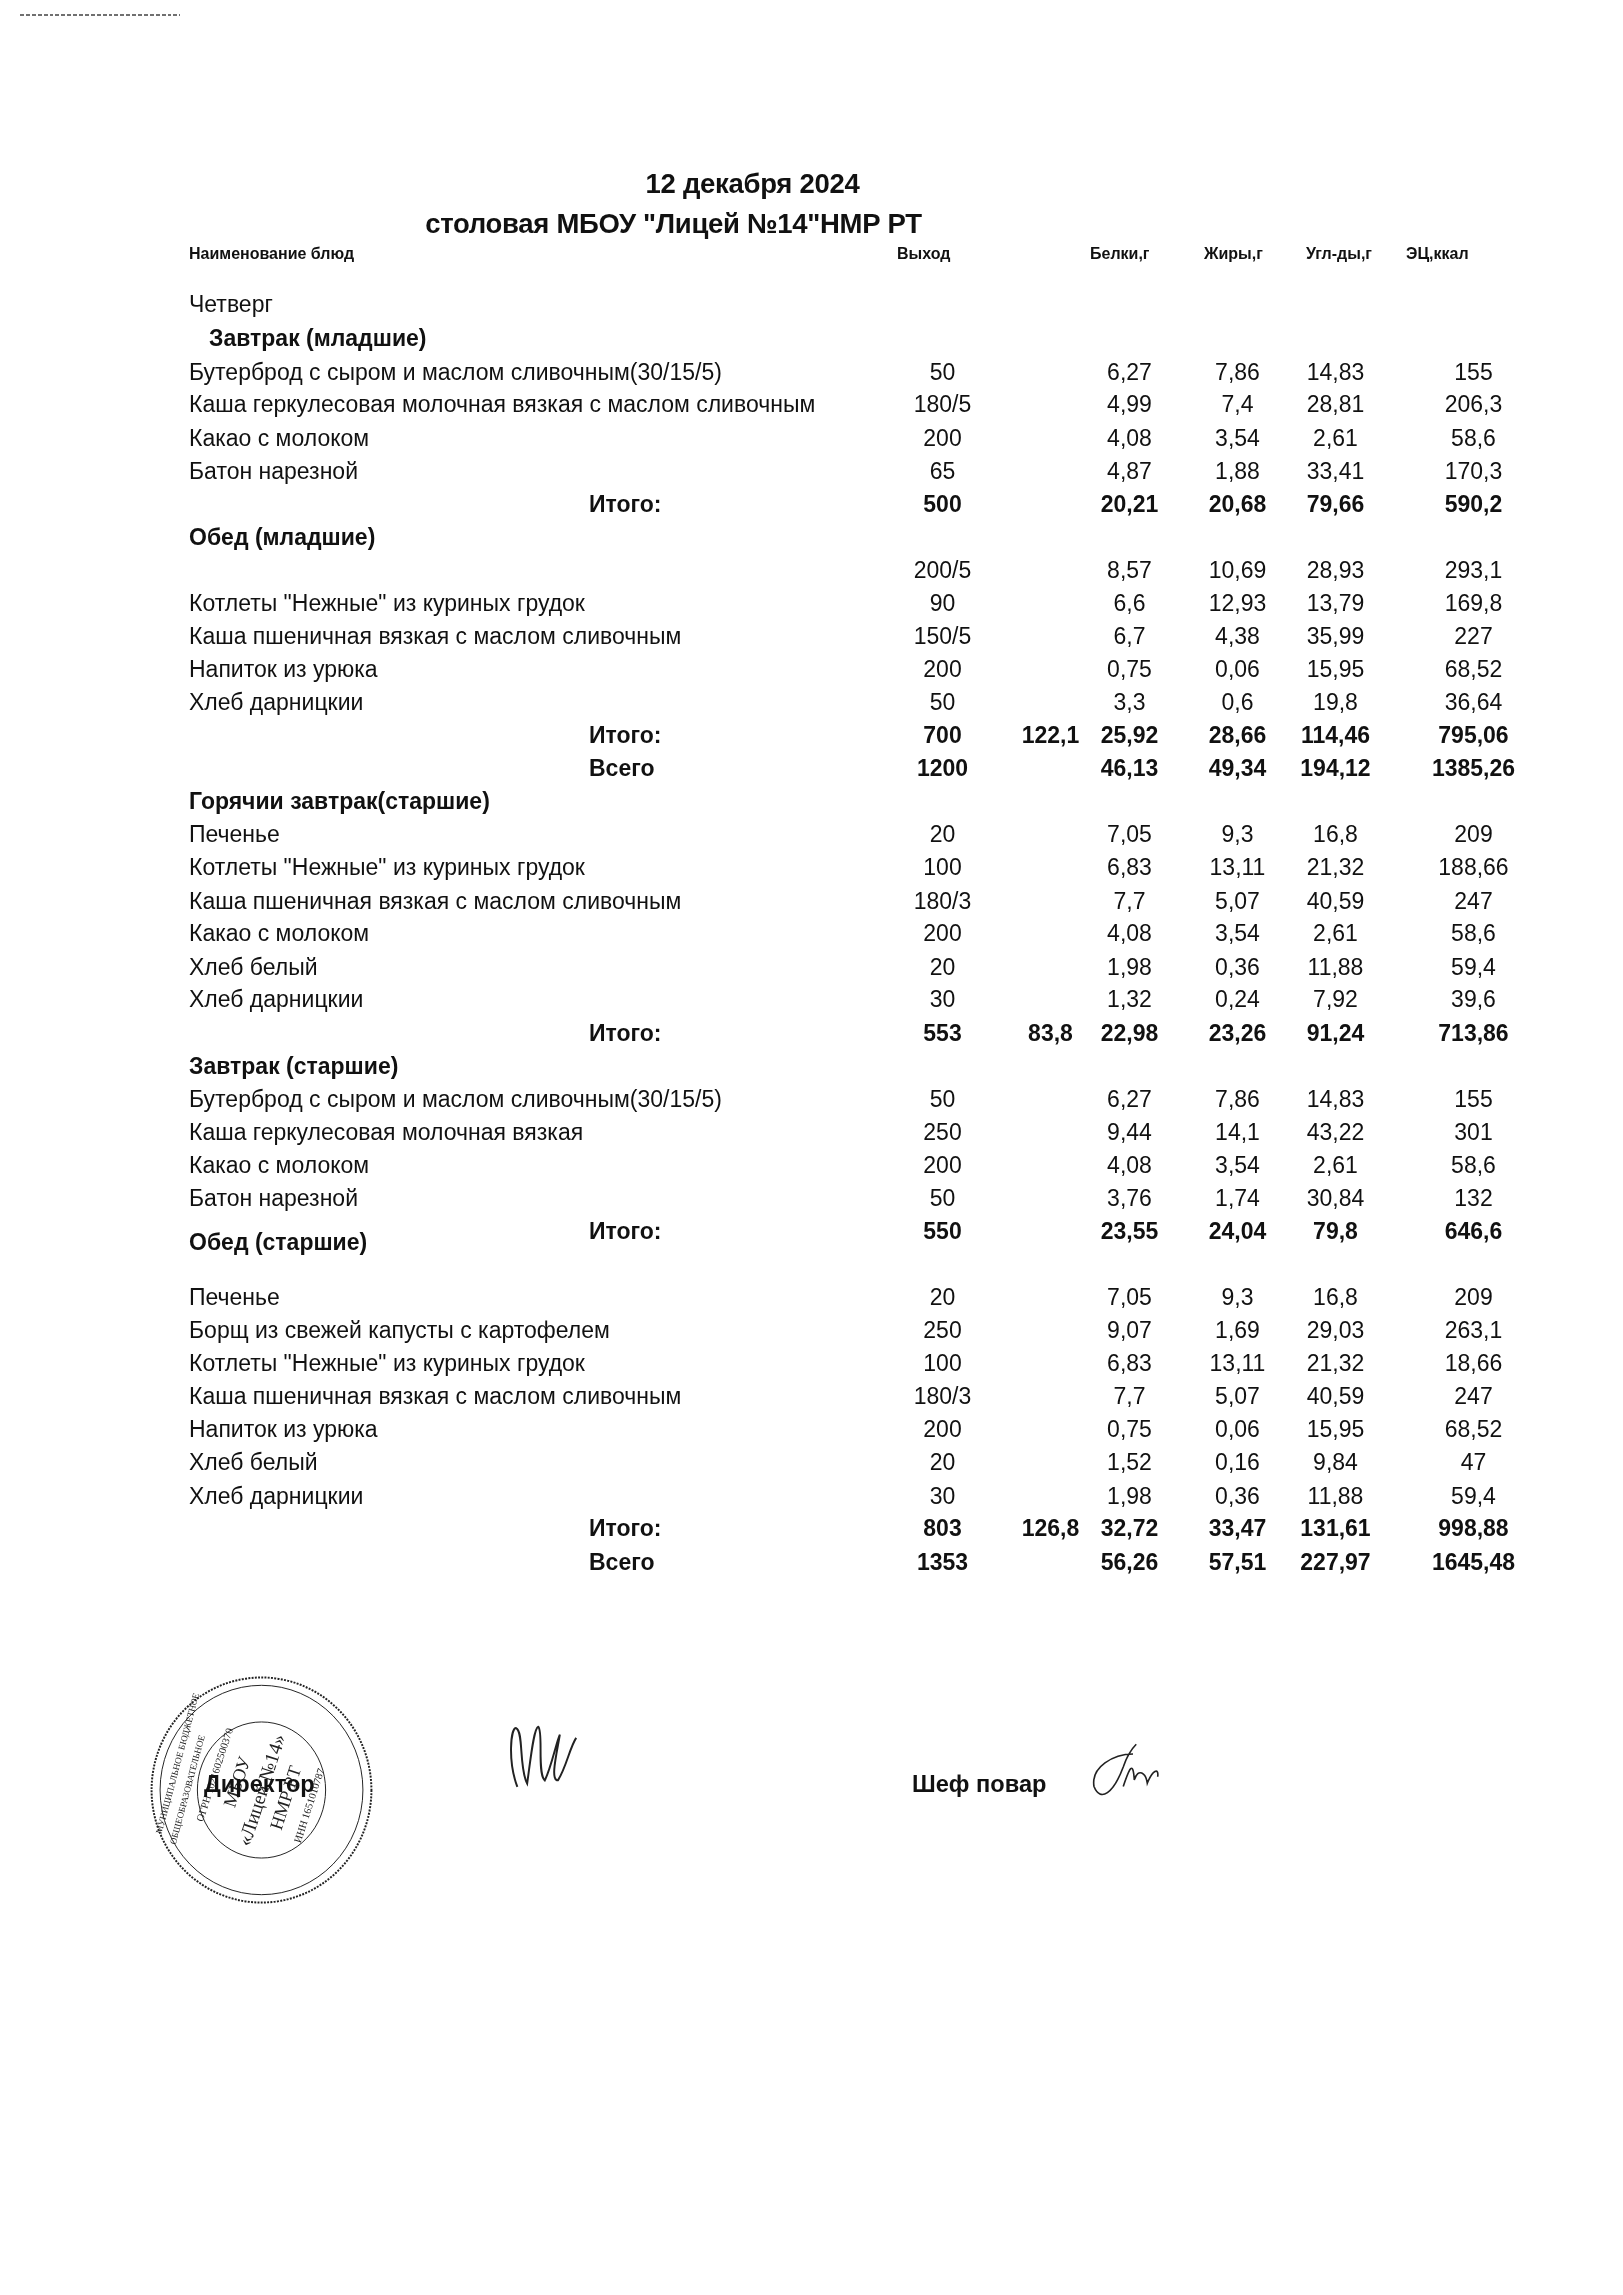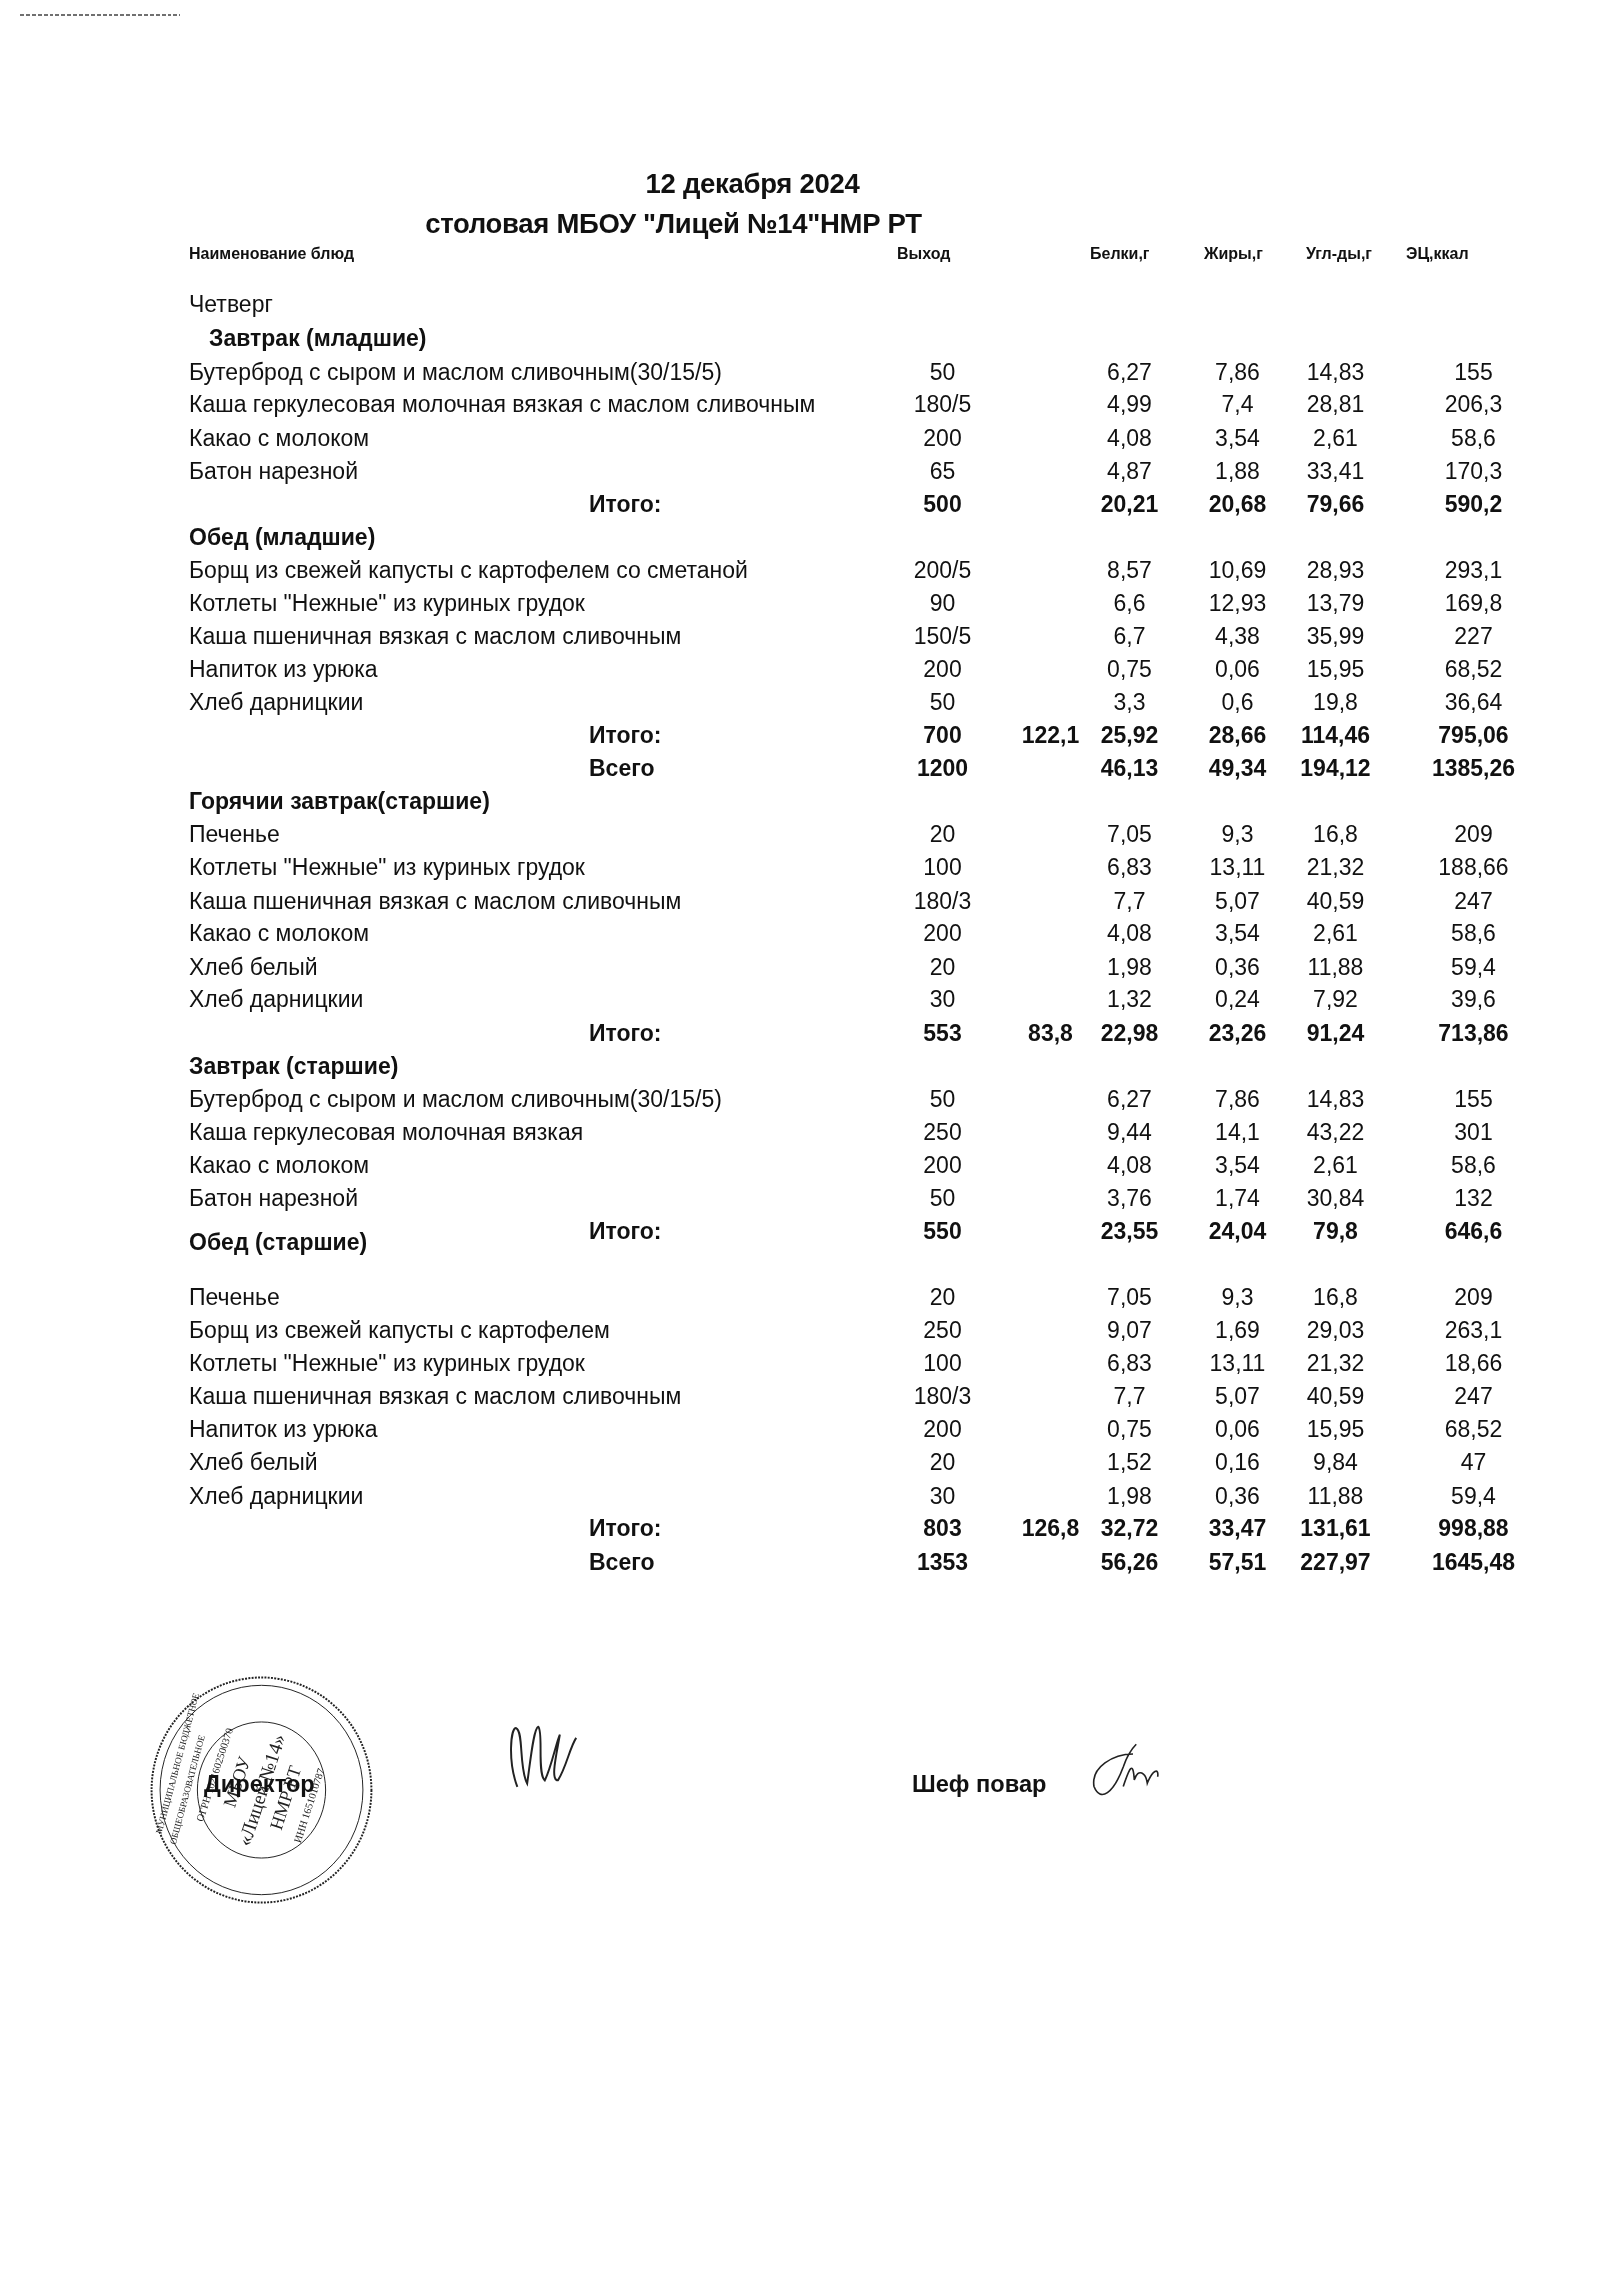--- a/index.html
+++ b/index.html
@@ -90,21 +90,20 @@
       <span class="num c-x"></span>
       <span class="num c-p">20,21</span>
       <span class="num c-f">20,68</span>
       <span class="num c-c">79,66</span>
       <span class="num c-e">590,2</span>
     </div>
     <div class="row section" style="top: 524px;">
       <span class="name">Обед (младшие)</span>
     </div>
     <div class="row item" style="top: 557px;">
-      <span class="name">Борщ из свежей капусты с картофелем со сметаной</span>
       <span class="num c-out">200/5</span>
       <span class="num c-p">8,57</span>
       <span class="num c-f">10,69</span>
       <span class="num c-c">28,93</span>
       <span class="num c-e">293,1</span>
     </div>
     <div class="row item" style="top: 590px;">
       <span class="name">Котлеты "Нежные" из куриных грудок</span>
       <span class="num c-out">90</span>
       <span class="num c-p">6,6</span>

